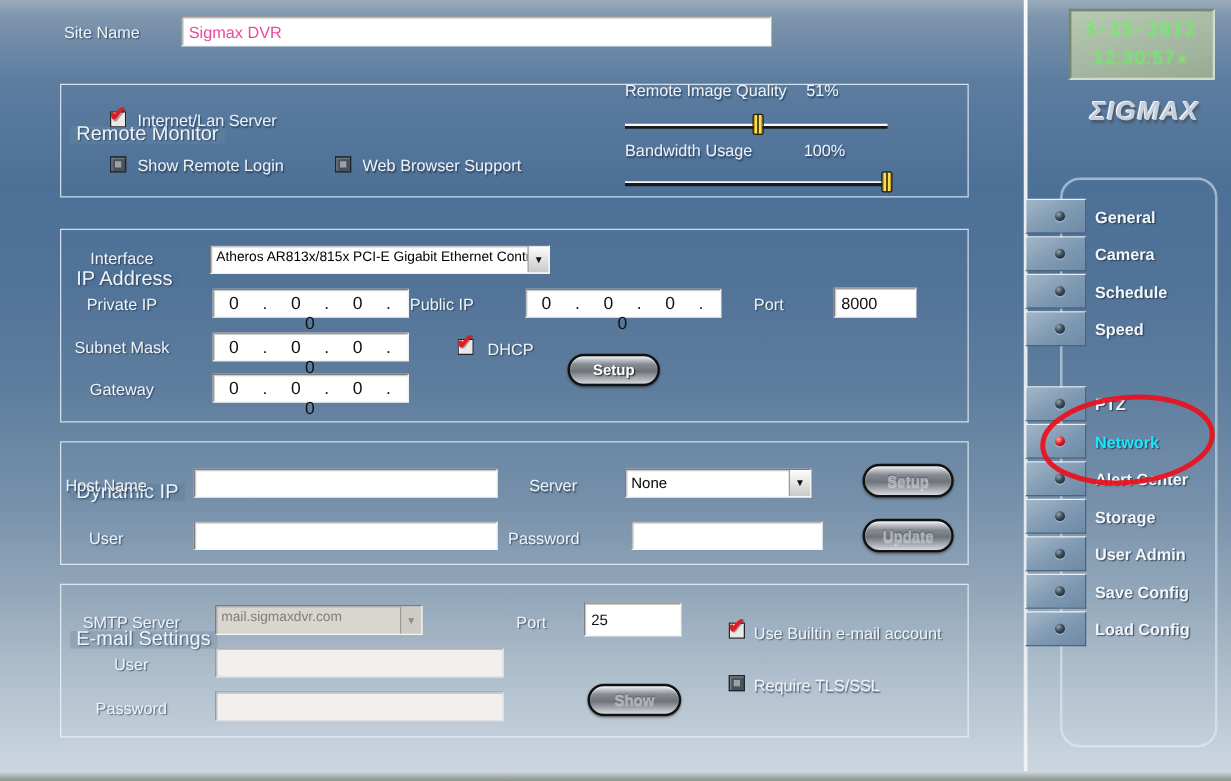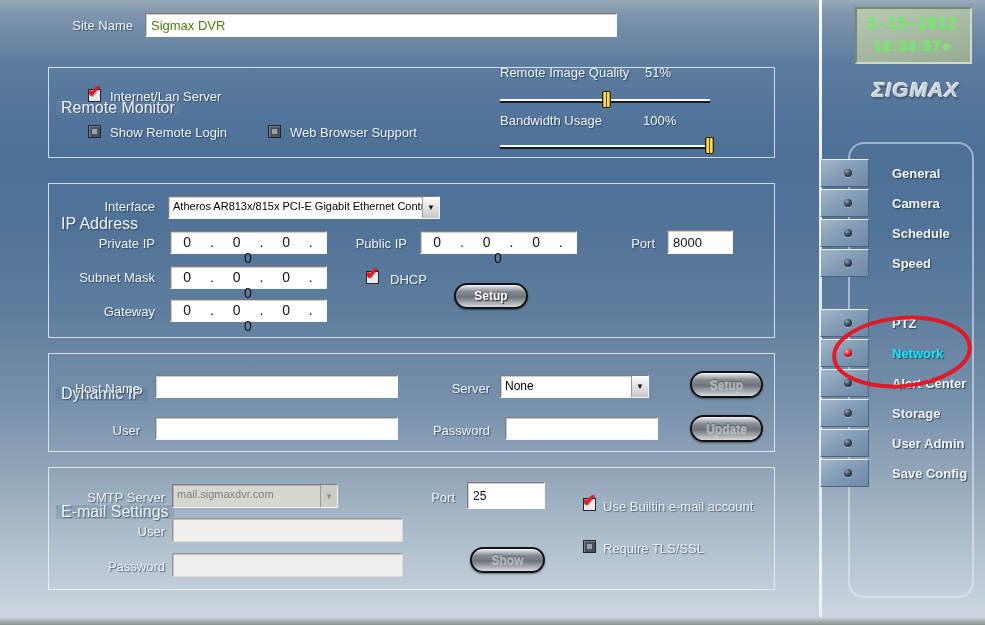--- a/index.html
+++ b/index.html
@@ -2,27 +2,27 @@
 <html><head>
 <meta charset="utf-8">
 <style>
   :root{
     --pagebg: linear-gradient(180deg,#9aabbb 0%,#7f96ac 2%,#5d7da0 10%,#4d7097 24%,#517398 36%,#5f7e9e 50%,#7690aa 64%,#93a7ba 76%,#b3c2cf 88%,#c8d3dd 97%,#ccd6df 100%);
   }
   *{margin:0;padding:0;box-sizing:border-box;font-family:"Liberation Sans",sans-serif;}
   html,body{width:985px;height:625px;}
   .screen{position:relative;width:985px;height:625px;overflow:hidden;background-image:var(--pagebg);}
   .lbl{position:absolute;color:#eef3f8;font-size:13px;text-shadow:1px 1px 1px rgba(22,42,62,.6);white-space:nowrap;}
-  .r{text-align:right;}
+  .r{text-align:center;}
   .grp-border{position:absolute;left:48px;width:727px;border:1px solid rgba(240,246,252,.8);}
   .grp-legend{position:absolute;font-size:16px;color:#eef3f8;text-shadow:1px 1px 1px rgba(22,42,62,.55);
     padding:0 5px;line-height:14px;background-image:var(--pagebg);background-size:985px 625px;white-space:nowrap;margin-top:41px;}
   .inp{position:absolute;background:#fff;border:1px solid;border-color:#7d7d7d #f6f6f6 #f6f6f6 #7d7d7d;
     box-shadow:inset 1px 1px 0 rgba(110,110,110,.35);font-size:13px;color:#111;padding:2px 5px;outline:none;}
-  .inp.gray{color:#4d7c0f;}
+  .inp.gray{color:#ec4899;}
   .inp.disabled{background:#f0efed;border-color:#9a9a9a #dcdcdc #dcdcdc #9a9a9a;}
   .ipfield{text-align:center;word-spacing:13px;letter-spacing:1px;font-size:14px;padding-top:2px;}
   .combo{position:absolute;background:#fff;border:1px solid;border-color:#7d7d7d #f6f6f6 #f6f6f6 #7d7d7d;
     box-shadow:inset 1px 1px 0 rgba(110,110,110,.35);display:flex;align-items:stretch;overflow:hidden;}
   .combo .ctxt{flex:1;font-size:11px;color:#000;padding:3px 3px 0 4px;white-space:nowrap;overflow:hidden;}
   .combo .arrow-btn{width:17px;background:linear-gradient(#fdfdfd,#c9c9c9);border-left:1px solid #9a9a9a;
     display:flex;align-items:center;justify-content:center;font-size:8px;color:#111;}
   .combo.disabled{background:#d9d6d0;}
   .combo.disabled .ctxt{color:#7f7f7f;}
   .combo.disabled .arrow-btn{background:#cfccc6;color:#8c8c8c;}
@@ -39,36 +39,36 @@
     text-shadow:1px 1px 1px #2a2a2a;cursor:pointer;}
   .pillbtn.disabled{color:#adb3ba;text-shadow:0 1px 1px rgba(255,255,255,.5),0 -1px 1px rgba(40,40,40,.45);}
   .slider{position:absolute;height:4px;background:linear-gradient(180deg,#f8f8f8 0 45%,#1a1a1a 45% 100%);cursor:pointer;}
   .slider .thumb{position:absolute;top:-8px;width:9px;height:17px;border:1px solid #2a2206;border-radius:2px;
     background:linear-gradient(90deg,#c79d1d 0 15%,#f9dd55 15% 38%,#5d4a0c 38% 62%,#f9dd55 62% 85%,#c79d1d 85% 100%);cursor:grab;}
   .vline{position:absolute;left:819px;top:0;width:3px;height:619px;
     background:linear-gradient(180deg,rgba(255,255,255,.95),rgba(255,255,255,.7));}
   .lcd{position:absolute;left:855px;top:7px;width:117px;height:57px;
     background:linear-gradient(165deg,#b9c9b4,#97ab93);border:2px solid;border-color:#76886f #cfdcca #cfdcca #76886f;
     padding:4px 6px 0 4px;text-align:center;}
-  .lcd .line{font-family:"DejaVu Sans Mono",monospace;font-weight:bold;font-size:15px;color:#6fe86a;
+  .lcd .line{font-family:"DejaVu Sans Mono",monospace;font-weight:normal;font-size:15px;color:#6fe86a;
     letter-spacing:1px;text-shadow:0 0 2px rgba(130,255,120,.65);line-height:22px;white-space:nowrap;text-align:center;}
   .lcd .sun{font-size:11px;color:#8ade6f;letter-spacing:0;}
   .logo{position:absolute;left:858px;top:78px;width:116px;text-align:center;font-size:21px;font-weight:bold;
     font-style:italic;letter-spacing:1px;color:#c6cfd9;
     text-shadow:-1px -1px 0 #f0f5fa,1px 2px 2px #44566a;}
   .panel-outline{position:absolute;left:848px;top:142px;width:126px;height:456px;
     border:2px solid rgba(228,238,246,.55);border-radius:16px;}
   .menu-row{position:absolute;left:820px;width:165px;height:28px;display:flex;align-items:center;cursor:pointer;}
   .menu-tile{width:49px;height:28px;background:linear-gradient(150deg,#a3b6c8 0%,#7e99b2 55%,#6e8aa6 100%);
     border:1px solid;border-color:#e9f0f6 #4a657f #4a657f #e9f0f6;display:flex;align-items:center;justify-content:center;}
   .led{width:8px;height:8px;border-radius:50%;margin-left:6px;
     background:radial-gradient(circle at 35% 30%,#93a4b1 0%,#3a4a57 45%,#16202a 100%);
     box-shadow:0 1px 1px rgba(255,255,255,.35);}
   .menu-row.active .led{background:radial-gradient(circle at 35% 30%,#ffb3ae 0%,#e01423 50%,#73060e 100%);}
-  .menu-label{margin-left:23px;font-size:13px;font-weight:bold;color:#f2f6fa;
+  .menu-label{margin-left:7px;font-size:13px;font-weight:bold;color:#f2f6fa;
     text-shadow:1px 1px 1px rgba(22,38,54,.7);white-space:nowrap;}
   .menu-row.active .menu-label{color:#17e9ff;}
   .ellipse-overlay{position:absolute;left:828px;top:310px;width:148px;height:86px;pointer-events:none;}
   .bottom-strip{position:absolute;left:0;top:617px;width:985px;height:8px;
     background:linear-gradient(180deg,#cfd9e2,#99a19c 75%,#8d948f);}
 </style>
 </head>
 <body>
 
 <div class="screen">
@@ -251,19 +251,25 @@
         <span class="led"></span>
       </div>
     <span class="menu-label">User Admin</span>
   </div>
   <div class="menu-row" style="top:459px">
     <div class="menu-tile">
         <span class="led"></span>
       </div>
     <span class="menu-label">Save Config</span>
   </div>
+  <div class="menu-row" style="top:489px">
+    <div class="menu-tile">
+        <span class="led"></span>
+      </div>
+    <span class="menu-label">Load Config</span>
+  </div>
 
   <svg class="ellipse-overlay" viewBox="0 0 148 86">
     <ellipse cx="74" cy="42" rx="68" ry="34" transform="rotate(-5 74 42)" fill="none" stroke="#e8131f" stroke-width="4" opacity="0.95"></ellipse>
   </svg>
 
   <div class="bottom-strip"></div>
 </div>
 
 </body></html>

